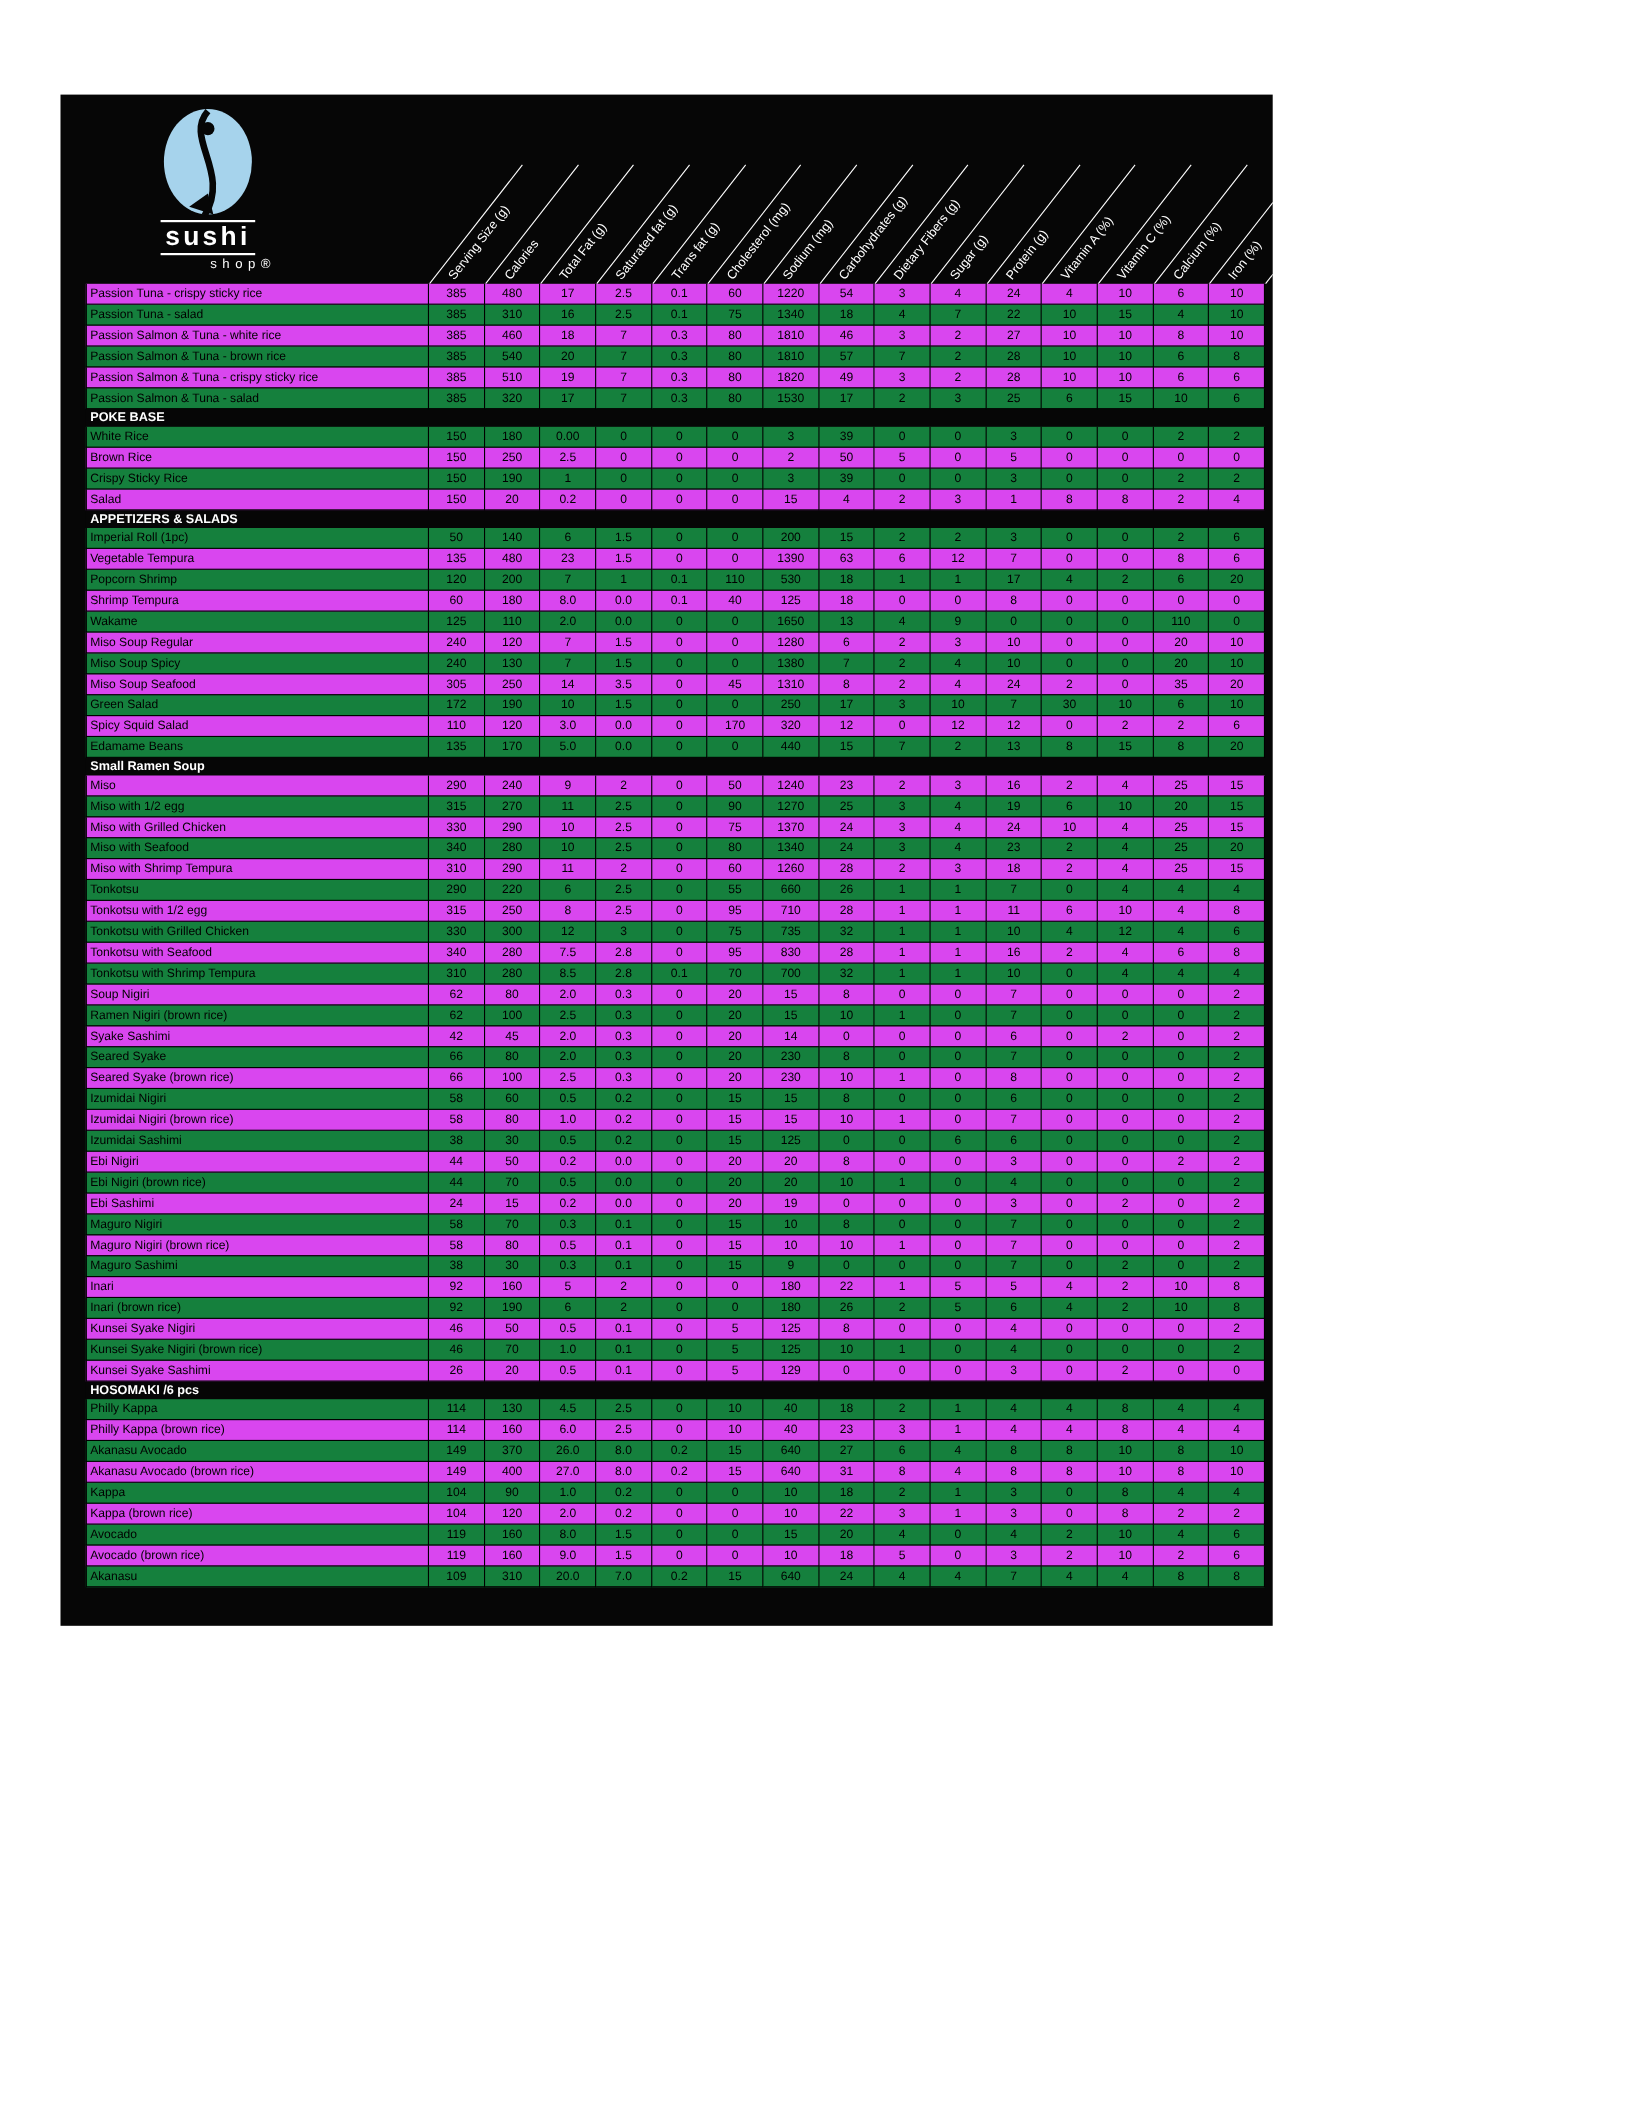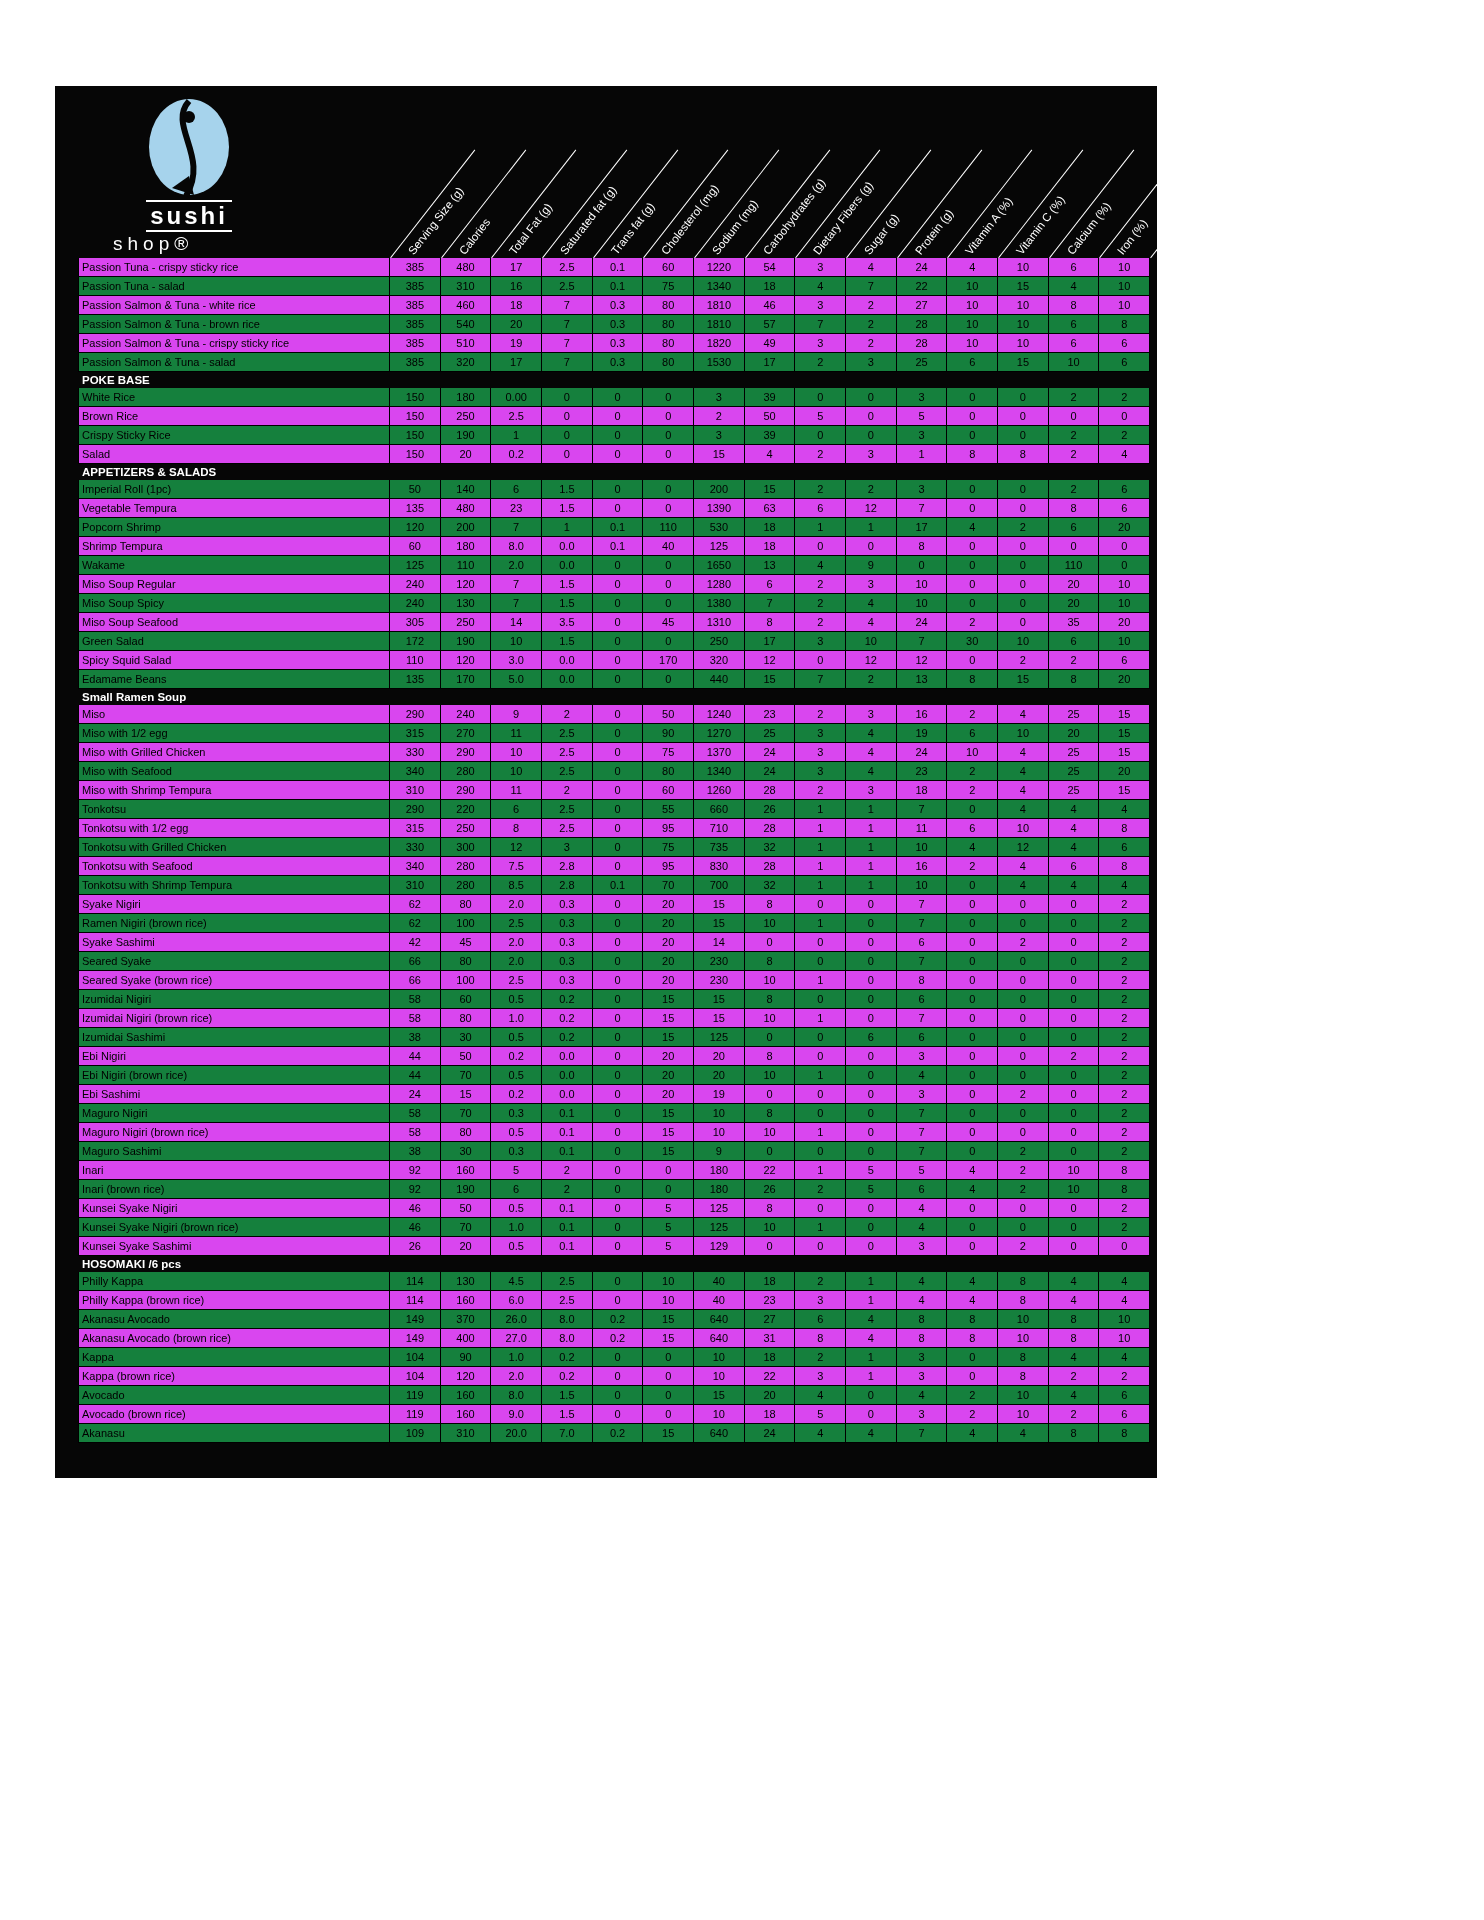--- a/index.html
+++ b/index.html
@@ -3,21 +3,21 @@
 <meta charset="utf-8">
 <style>
   html,body{margin:0;padding:0;background:#ffffff;}
   .page{position:relative;width:1484px;height:1920px;background:#ffffff;font-family:"Liberation Sans",sans-serif;overflow:hidden;}
   .sheet{position:absolute;left:55px;top:86px;width:1102px;height:1392px;background:#060606;overflow:hidden;}
 
   
   .logo{position:absolute;left:58px;top:10px;width:152px;text-align:center;}
   .logo svg{display:block;margin:0 auto;}
   .brand-word{display:inline-block;color:#ffffff;font-weight:bold;font-size:24px;letter-spacing:3px;border-top:2px solid #ffffff;border-bottom:2px solid #ffffff;padding:1px 4px 2px 4px;line-height:1.05;}
-  .brand-sub{color:#ffffff;font-size:19px;letter-spacing:5px;text-align:left;padding-right:14px;margin-top:1px;}
+  .brand-sub{color:#ffffff;font-size:12px;letter-spacing:5px;text-align:right;padding-right:14px;margin-top:1px;}
 
   
   .diag-line{position:absolute;top:35px;width:1.4px;height:137px;background:#ffffff;transform:rotate(38deg);transform-origin:50% 100%;}
   .diag-label{position:absolute;top:156px;height:16px;line-height:16px;color:#ffffff;font-size:11.5px;white-space:nowrap;transform:rotate(-52deg);transform-origin:0 100%;}
 
   
   .tbl{position:absolute;left:23px;top:172px;width:1072px;}
   .row{display:flex;height:19px;box-sizing:border-box;}
   .row.g{background:#d946ef;}
   .row.w{background:#15803d;}
@@ -633,21 +633,21 @@
           <div class="cell num-cell">32</div>
           <div class="cell num-cell">1</div>
           <div class="cell num-cell">1</div>
           <div class="cell num-cell">10</div>
           <div class="cell num-cell">0</div>
           <div class="cell num-cell">4</div>
           <div class="cell num-cell">4</div>
           <div class="cell num-cell">4</div>
         </div>
         <div class="row g">
-          <div class="cell label-cell">Syake Nigiri</div>
+          <div class="cell label-cell">Soup Nigiri</div>
           <div class="cell num-cell">62</div>
           <div class="cell num-cell">80</div>
           <div class="cell num-cell">2.0</div>
           <div class="cell num-cell">0.3</div>
           <div class="cell num-cell">0</div>
           <div class="cell num-cell">20</div>
           <div class="cell num-cell">15</div>
           <div class="cell num-cell">8</div>
           <div class="cell num-cell">0</div>
           <div class="cell num-cell">0</div>

